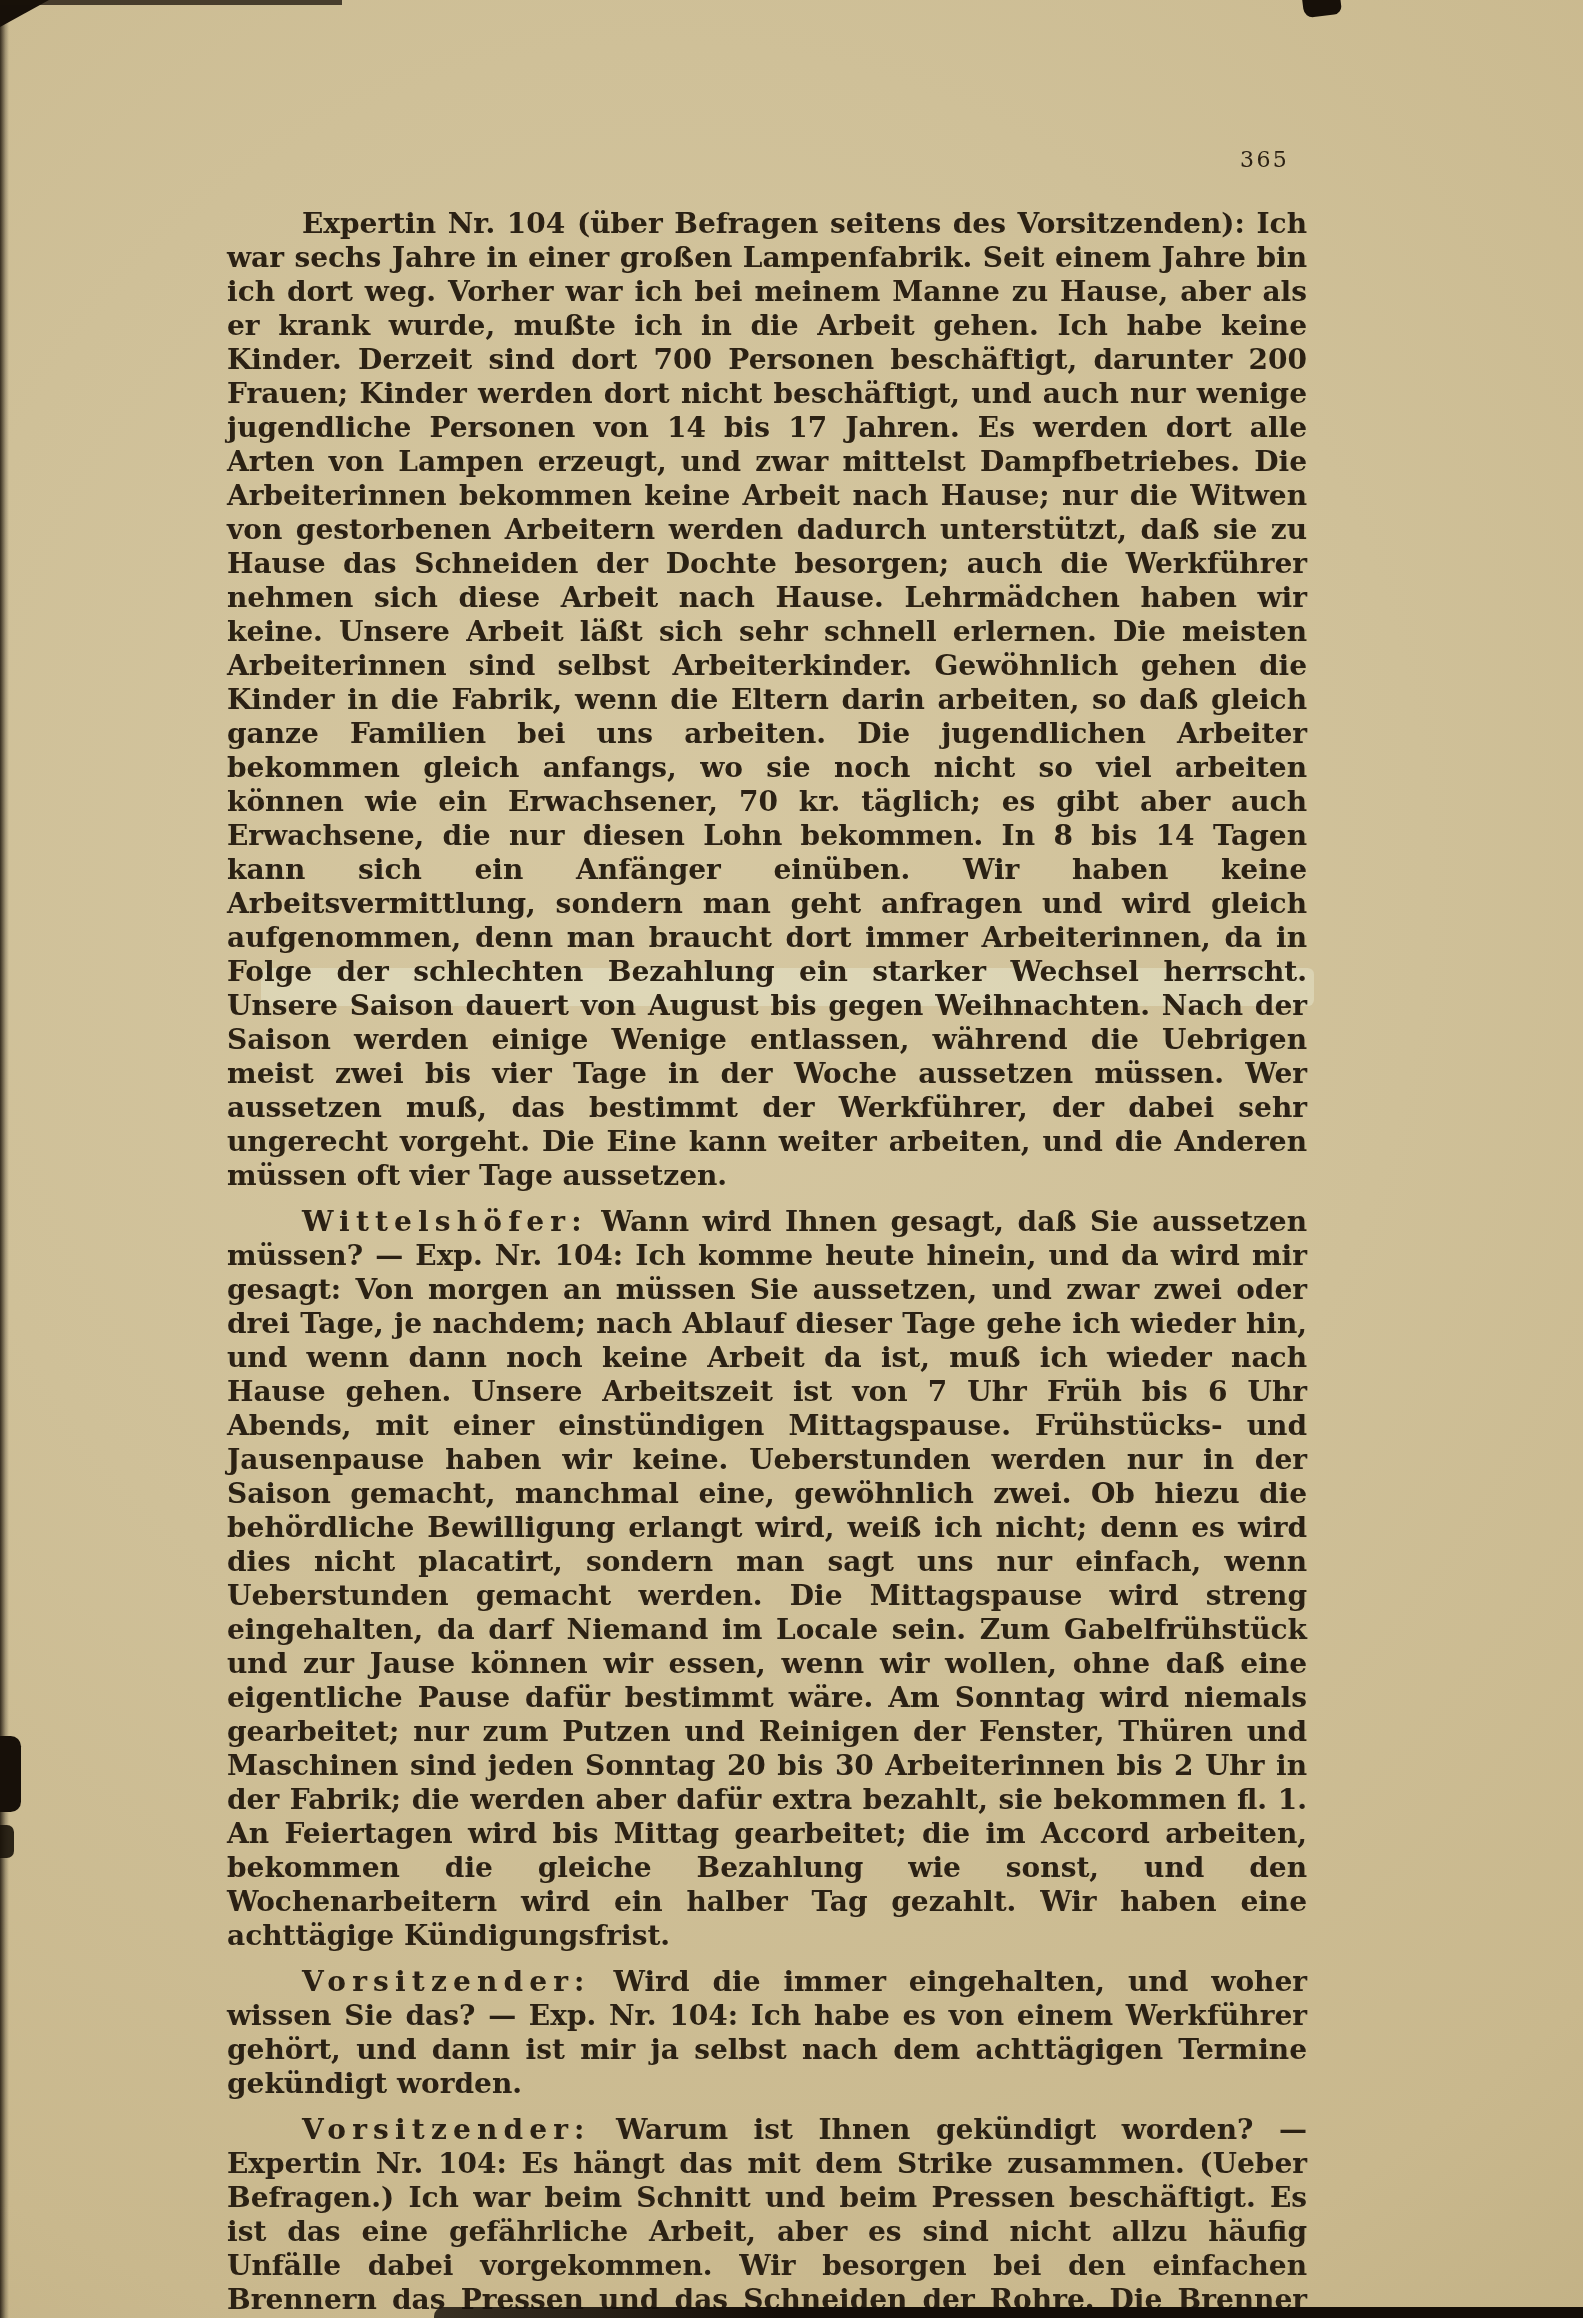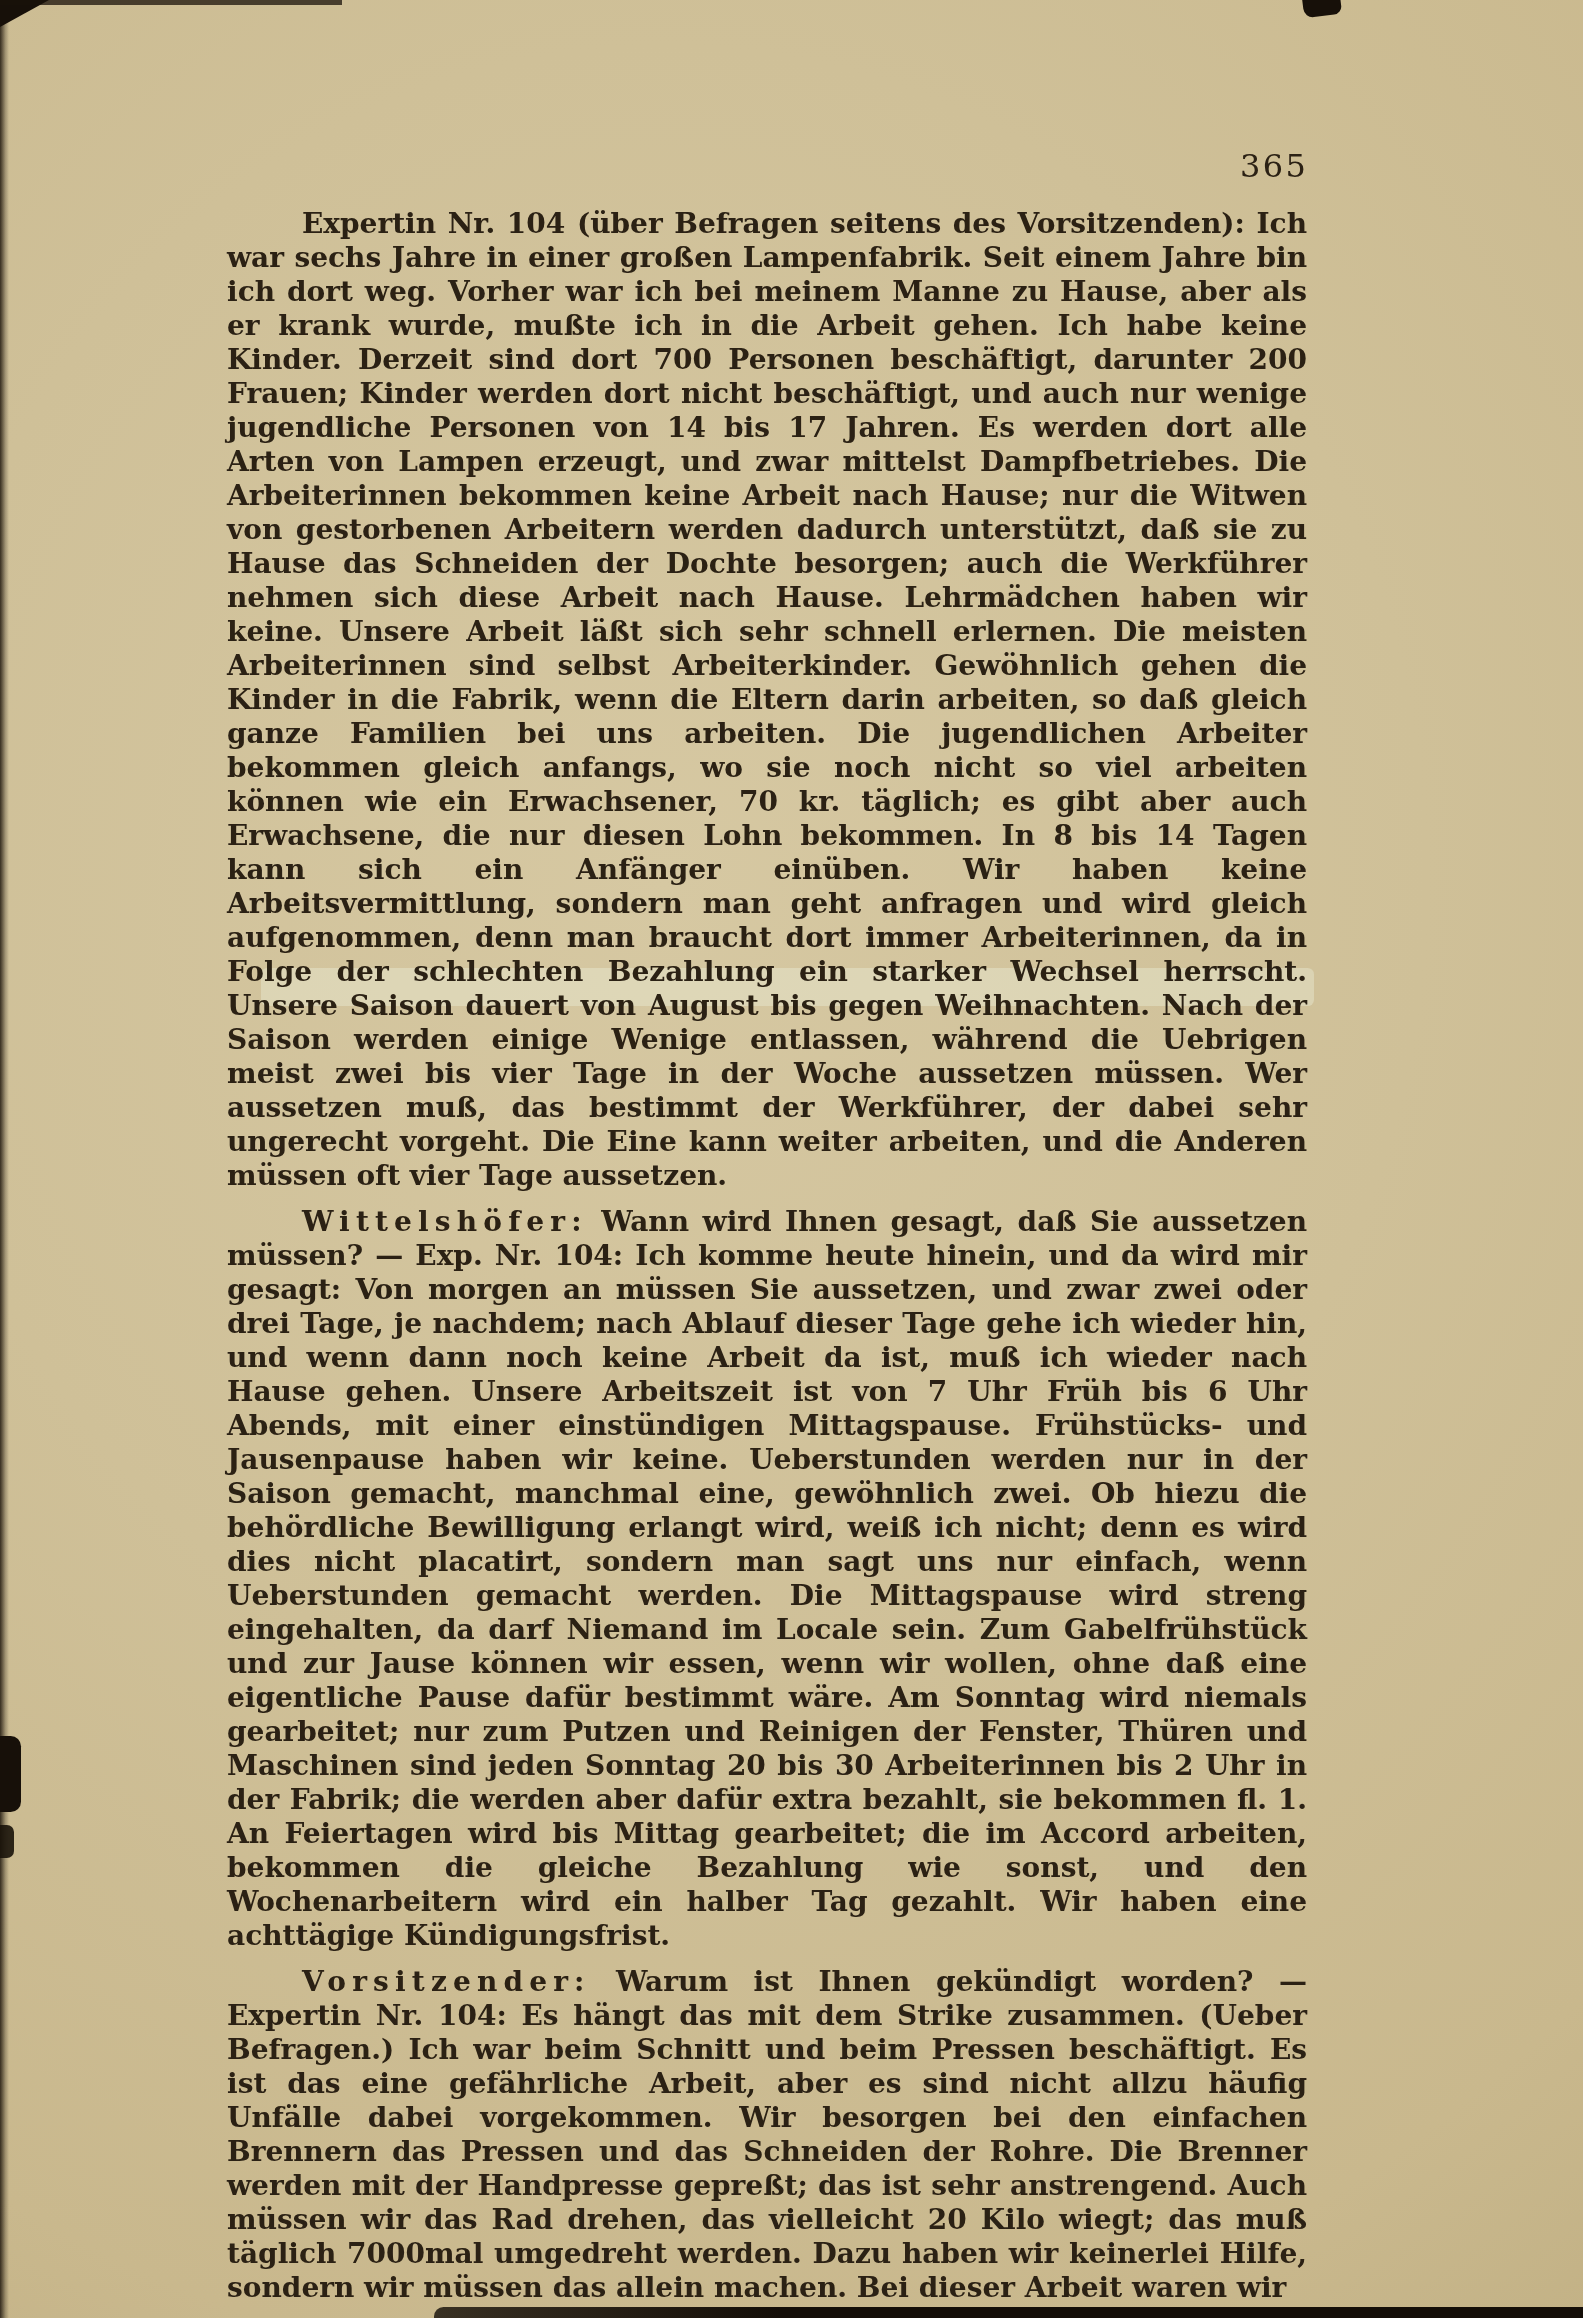--- a/index.html
+++ b/index.html
@@ -17,21 +17,21 @@
     position: absolute;
     inset: 0;
     background: radial-gradient(ellipse 120% 90% at 42% 38%,
       #d6c8a2 0%, #cfc098 40%, #c9b88d 72%, #bbaa7d 100%);
   }
   .page-number {
     position: absolute;
     left: 1240px;
     top: 147px;
     font-family: "DejaVu Serif", "Liberation Serif", serif;
-    font-size: 32px;
+    font-size: 22px;
     letter-spacing: 2.4px;
     color: var(--ink, #2b2114);
     z-index: 2;
   }
   .text-block {
     position: absolute;
     left: 215px;
     top: 195px;
     width: 1104px;
     color: var(--ink, #2b2114);
@@ -121,20 +121,21 @@
 
 <div class="scan">
 
   <div class="highlight-band"></div>
 
   <div class="page-number">365</div>
 
   <div class="text-block">
     <p class="para"><span class="speaker"></span><span>Expertin Nr. 104 (über Befragen seitens des Vorsitzenden): Ich war sechs Jahre in einer großen Lampenfabrik. Seit einem Jahre bin ich dort weg. Vorher war ich bei meinem Manne zu Hause, aber als er krank wurde, mußte ich in die Arbeit gehen. Ich habe keine Kinder. Derzeit sind dort 700 Personen beschäftigt, darunter 200 Frauen; Kinder werden dort nicht beschäftigt, und auch nur wenige jugendliche Personen von 14 bis 17 Jahren. Es werden dort alle Arten von Lampen erzeugt, und zwar mittelst Dampfbetriebes. Die Arbeiterinnen bekommen keine Arbeit nach Hause; nur die Witwen von gestorbenen Arbeitern werden dadurch unterstützt, daß sie zu Hause das Schneiden der Dochte besorgen; auch die Werkführer nehmen sich diese Arbeit nach Hause. Lehrmädchen haben wir keine. Unsere Arbeit läßt sich sehr schnell erlernen. Die meisten Arbeiterinnen sind selbst Arbeiterkinder. Gewöhnlich gehen die Kinder in die Fabrik, wenn die Eltern darin arbeiten, so daß gleich ganze Familien bei uns arbeiten. Die jugendlichen Arbeiter bekommen gleich anfangs, wo sie noch nicht so viel arbeiten können wie ein Erwachsener, 70 kr. täglich; es gibt aber auch Erwachsene, die nur diesen Lohn bekommen. In 8 bis 14 Tagen kann sich ein Anfänger einüben. Wir haben keine Arbeitsvermittlung, sondern man geht anfragen und wird gleich aufgenommen, denn man braucht dort immer Arbeiterinnen, da in Folge der schlechten Bezahlung ein starker Wechsel herrscht. Unsere Saison dauert von August bis gegen Weihnachten. Nach der Saison werden einige Wenige entlassen, während die Uebrigen meist zwei bis vier Tage in der Woche aussetzen müssen. Wer aussetzen muß, das bestimmt der Werkführer, der dabei sehr ungerecht vorgeht. Die Eine kann weiter arbeiten, und die Anderen müssen oft vier Tage aussetzen.</span></p>
     <p class="para"><span class="speaker">Wittelshöfer:</span><span> Wann wird Ihnen gesagt, daß Sie aussetzen müssen? — Exp. Nr. 104: Ich komme heute hinein, und da wird mir gesagt: Von morgen an müssen Sie aussetzen, und zwar zwei oder drei Tage, je nachdem; nach Ablauf dieser Tage gehe ich wieder hin, und wenn dann noch keine Arbeit da ist, muß ich wieder nach Hause gehen. Unsere Arbeitszeit ist von 7 Uhr Früh bis 6 Uhr Abends, mit einer einstündigen Mittagspause. Frühstücks- und Jausenpause haben wir keine. Ueberstunden werden nur in der Saison gemacht, manchmal eine, gewöhnlich zwei. Ob hiezu die behördliche Bewilligung erlangt wird, weiß ich nicht; denn es wird dies nicht placatirt, sondern man sagt uns nur einfach, wenn Ueberstunden gemacht werden. Die Mittagspause wird streng eingehalten, da darf Niemand im Locale sein. Zum Gabelfrühstück und zur Jause können wir essen, wenn wir wollen, ohne daß eine eigentliche Pause dafür bestimmt wäre. Am Sonntag wird niemals gearbeitet; nur zum Putzen und Reinigen der Fenster, Thüren und Maschinen sind jeden Sonntag 20 bis 30 Arbeiterinnen bis 2 Uhr in der Fabrik; die werden aber dafür extra bezahlt, sie bekommen fl. 1. An Feiertagen wird bis Mittag gearbeitet; die im Accord arbeiten, bekommen die gleiche Bezahlung wie sonst, und den Wochenarbeitern wird ein halber Tag gezahlt. Wir haben eine achttägige Kündigungsfrist.</span></p>
+    <p class="para"><span class="speaker">Vorsitzender:</span><span> Wird die immer eingehalten, und woher wissen Sie das? — Exp. Nr. 104: Ich habe es von einem Werkführer gehört, und dann ist mir ja selbst nach dem achttägigen Termine gekündigt worden.</span></p>
     <p class="para"><span class="speaker">Vorsitzender:</span><span> Warum ist Ihnen gekündigt worden? — Expertin Nr. 104: Es hängt das mit dem Strike zusammen. (Ueber Befragen.) Ich war beim Schnitt und beim Pressen beschäftigt. Es ist das eine gefährliche Arbeit, aber es sind nicht allzu häufig Unfälle dabei vorgekommen. Wir besorgen bei den einfachen Brennern das Pressen und das Schneiden der Rohre. Die Brenner werden mit der Handpresse gepreßt; das ist sehr anstrengend. Auch müssen wir das Rad drehen, das vielleicht 20 Kilo wiegt; das muß täglich 7000mal umgedreht werden. Dazu haben wir keinerlei Hilfe, sondern wir müssen das allein machen. Bei dieser Arbeit waren wir</span></p>
   </div>
 
   <div class="edge-left"></div>
   <div class="corner-top-left"></div>
   <div class="top-strip"></div>
   <div class="mark-top-right"></div>
   <div class="blot-1"></div>
   <div class="blot-2"></div>
   <div class="bottom-band"></div>

